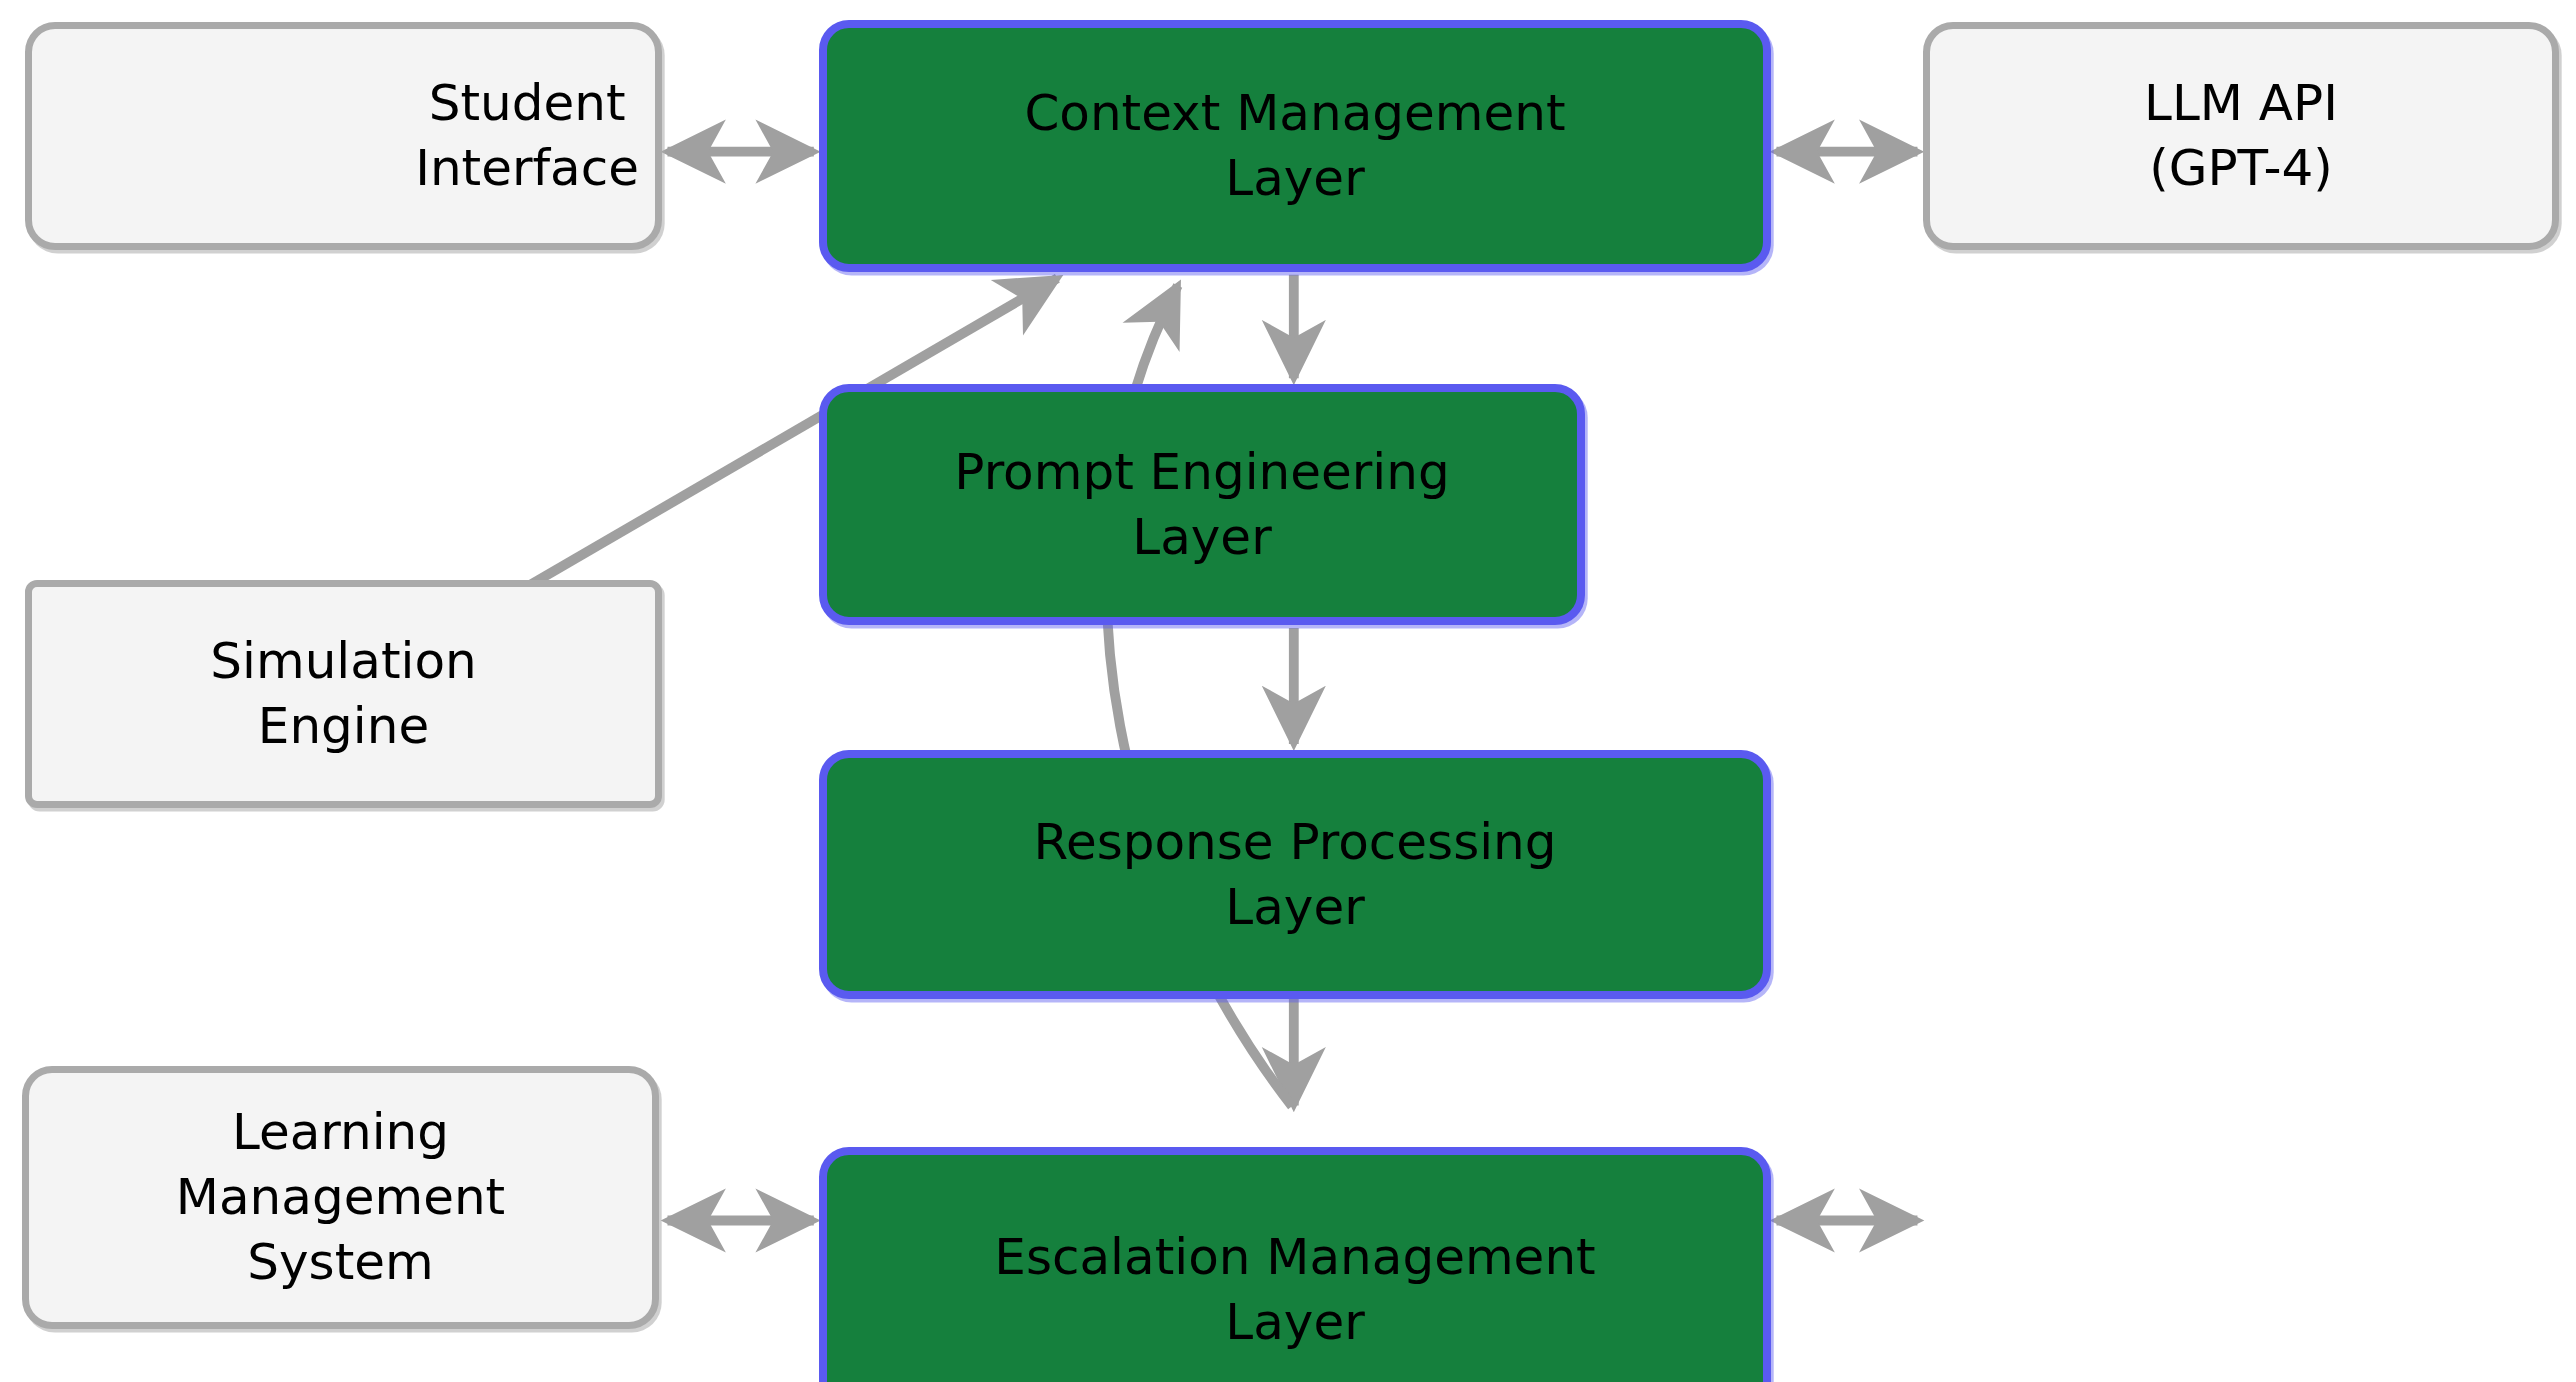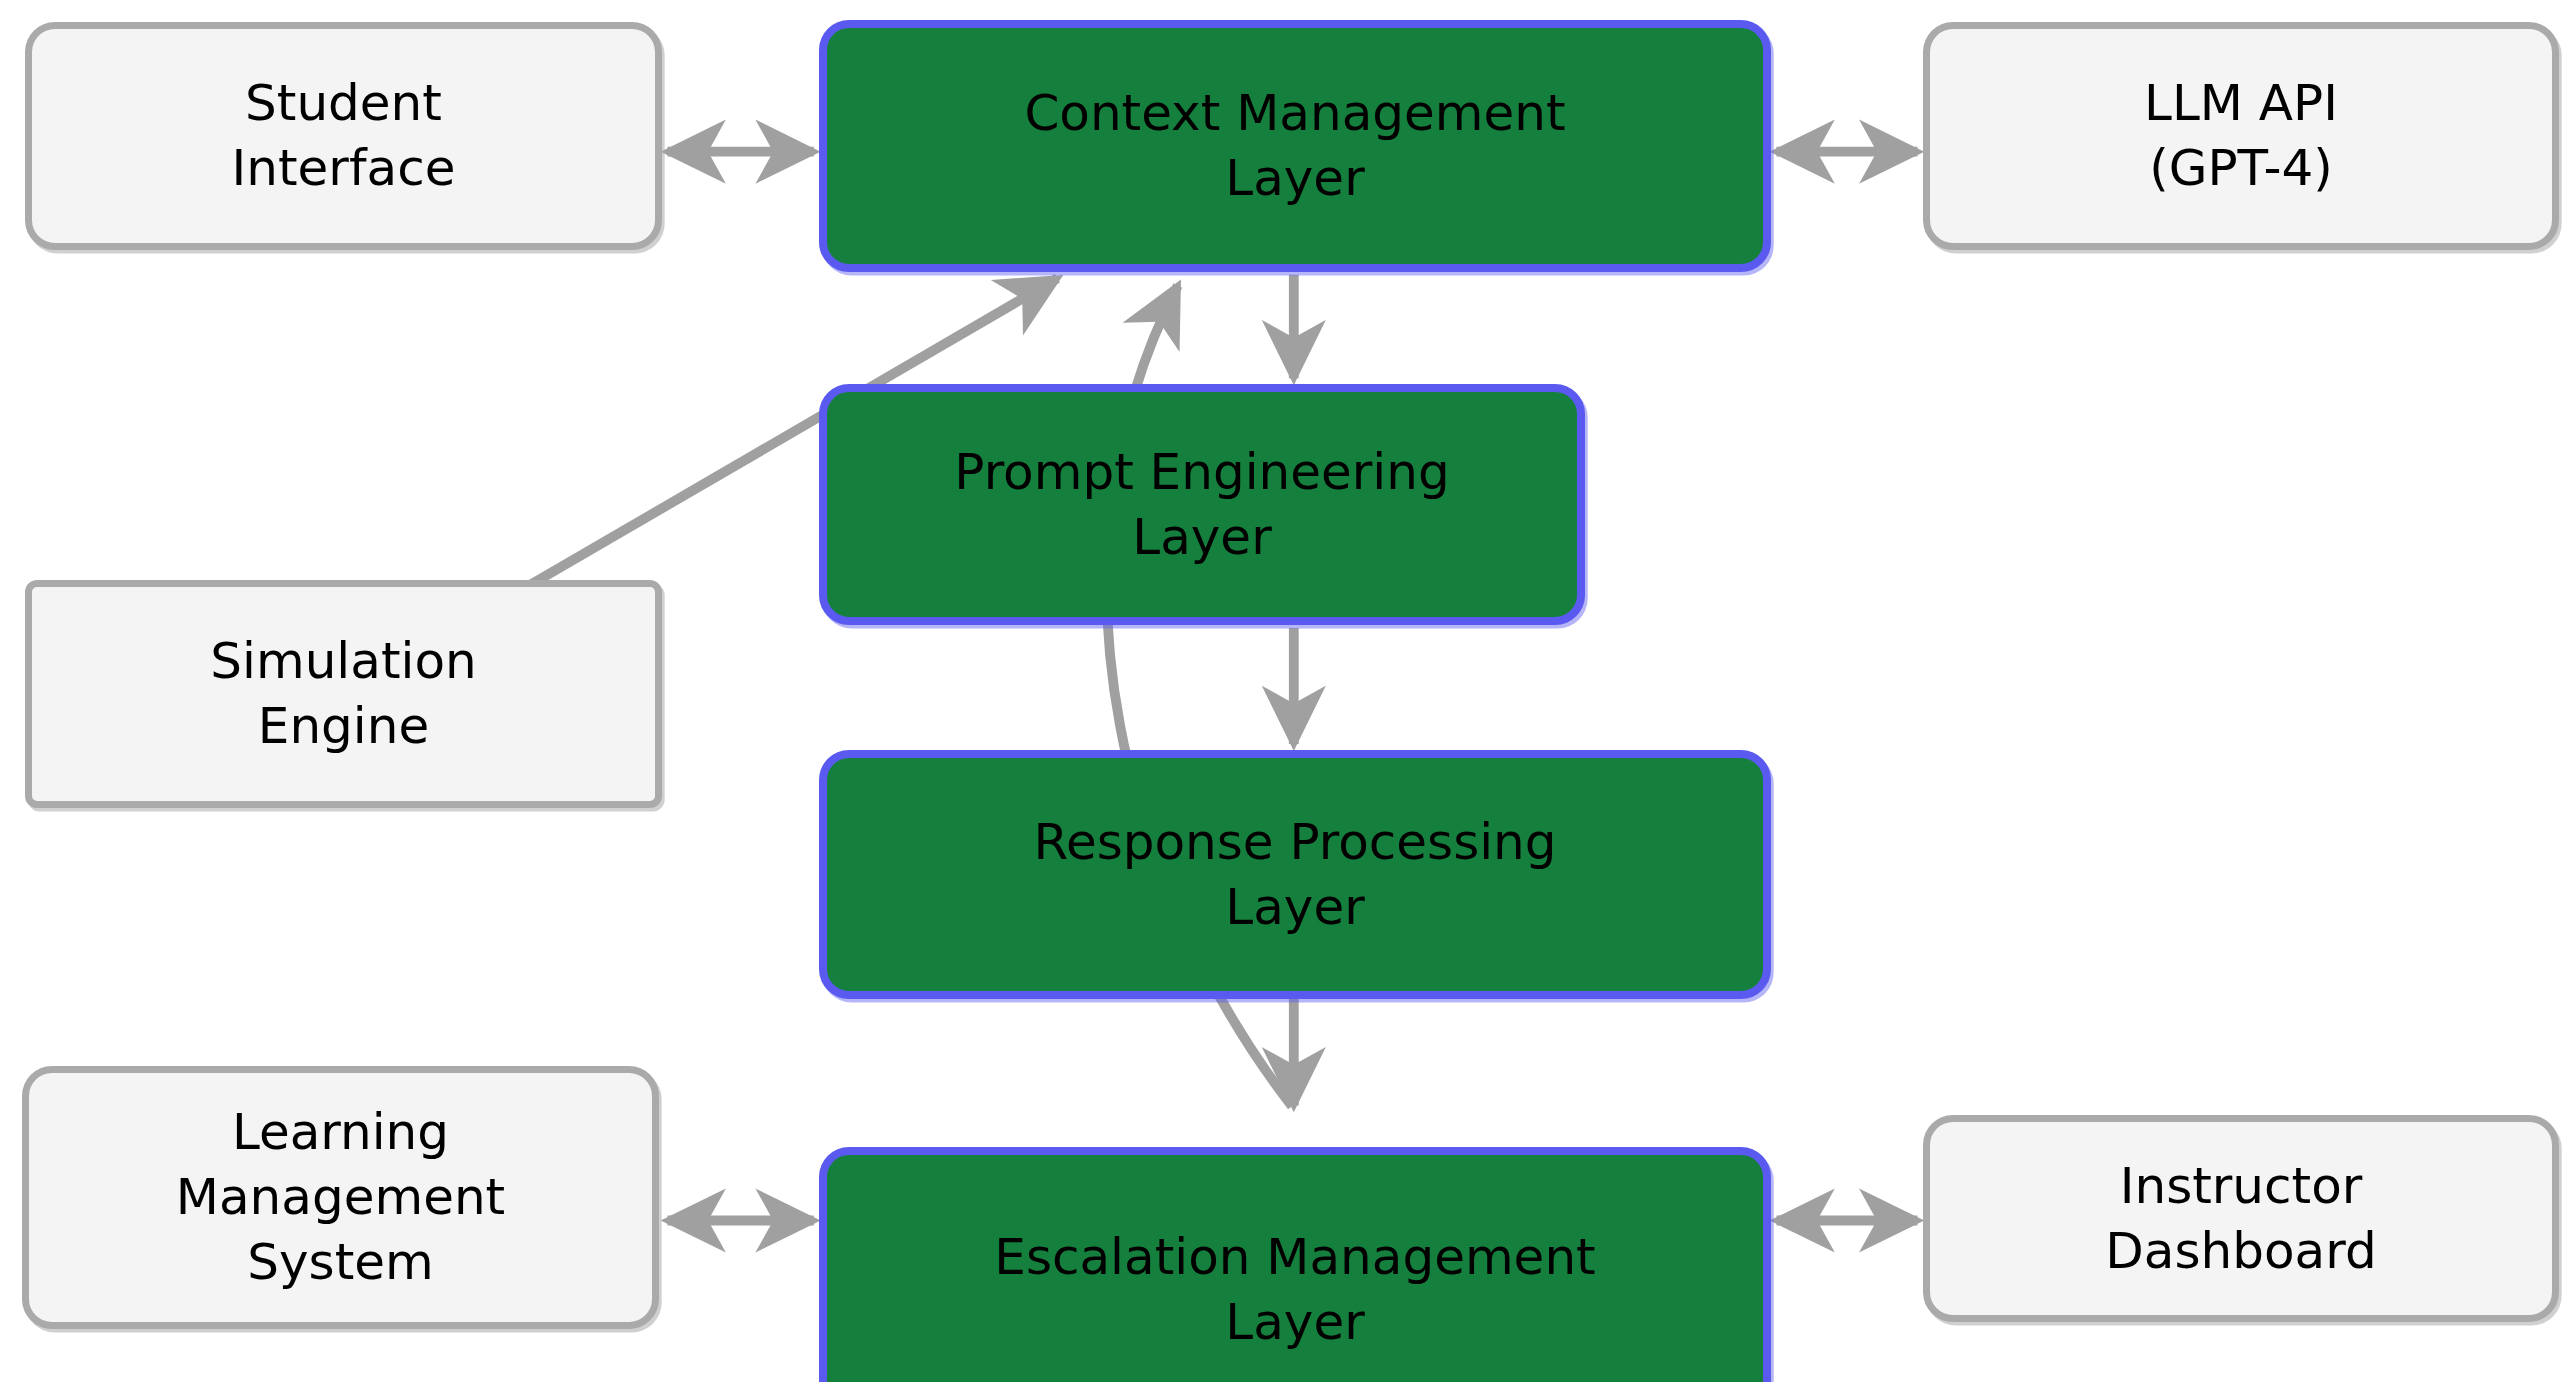--- a/index.html
+++ b/index.html
@@ -103,21 +103,21 @@
 
     <g>
       <line x1="748" y1="1368" x2="912" y2="1368" stroke="#a0a0a0" stroke-width="11" marker-start="url(#arrowStart)" marker-end="url(#arrowEnd)"></line>
     </g>
 
     <g>
       <line x1="1991" y1="1368" x2="2149" y2="1368" stroke="#a0a0a0" stroke-width="11" marker-start="url(#arrowStart)" marker-end="url(#arrowEnd)"></line>
     </g>
   </svg>
 
-  <div class="node external" style="left:25px; top:22px; width:637px; height:228px;">
+  <div class="node external" style="left:25px; top:22px; width:637px; height:228px;justify-content:flex-end;">
     <span class="label">Student
 Interface</span>
   </div>
 
   <div class="node layer" style="left:819px; top:19.6px; width:952px; height:252px;">
     <span class="label">Context Management
 Layer</span>
   </div>
 
   <div class="node external" style="left:1923px; top:22px; width:636px; height:228px;">
@@ -144,19 +144,15 @@
     <span class="label">Learning
 Management
 System</span>
   </div>
 
   <div class="node layer" style="left:819px; top:1111px; width:952px; height:286px;margin-top:36px;">
     <span class="label">Escalation Management
 Layer</span>
   </div>
 
-  <div class="node external" style="left:1923px; top:1115px; width:636px; height:207px;">
-    <span class="label">Instructor
-Dashboard</span>
-  </div>
 
 </div>
 
 
 </body></html>

